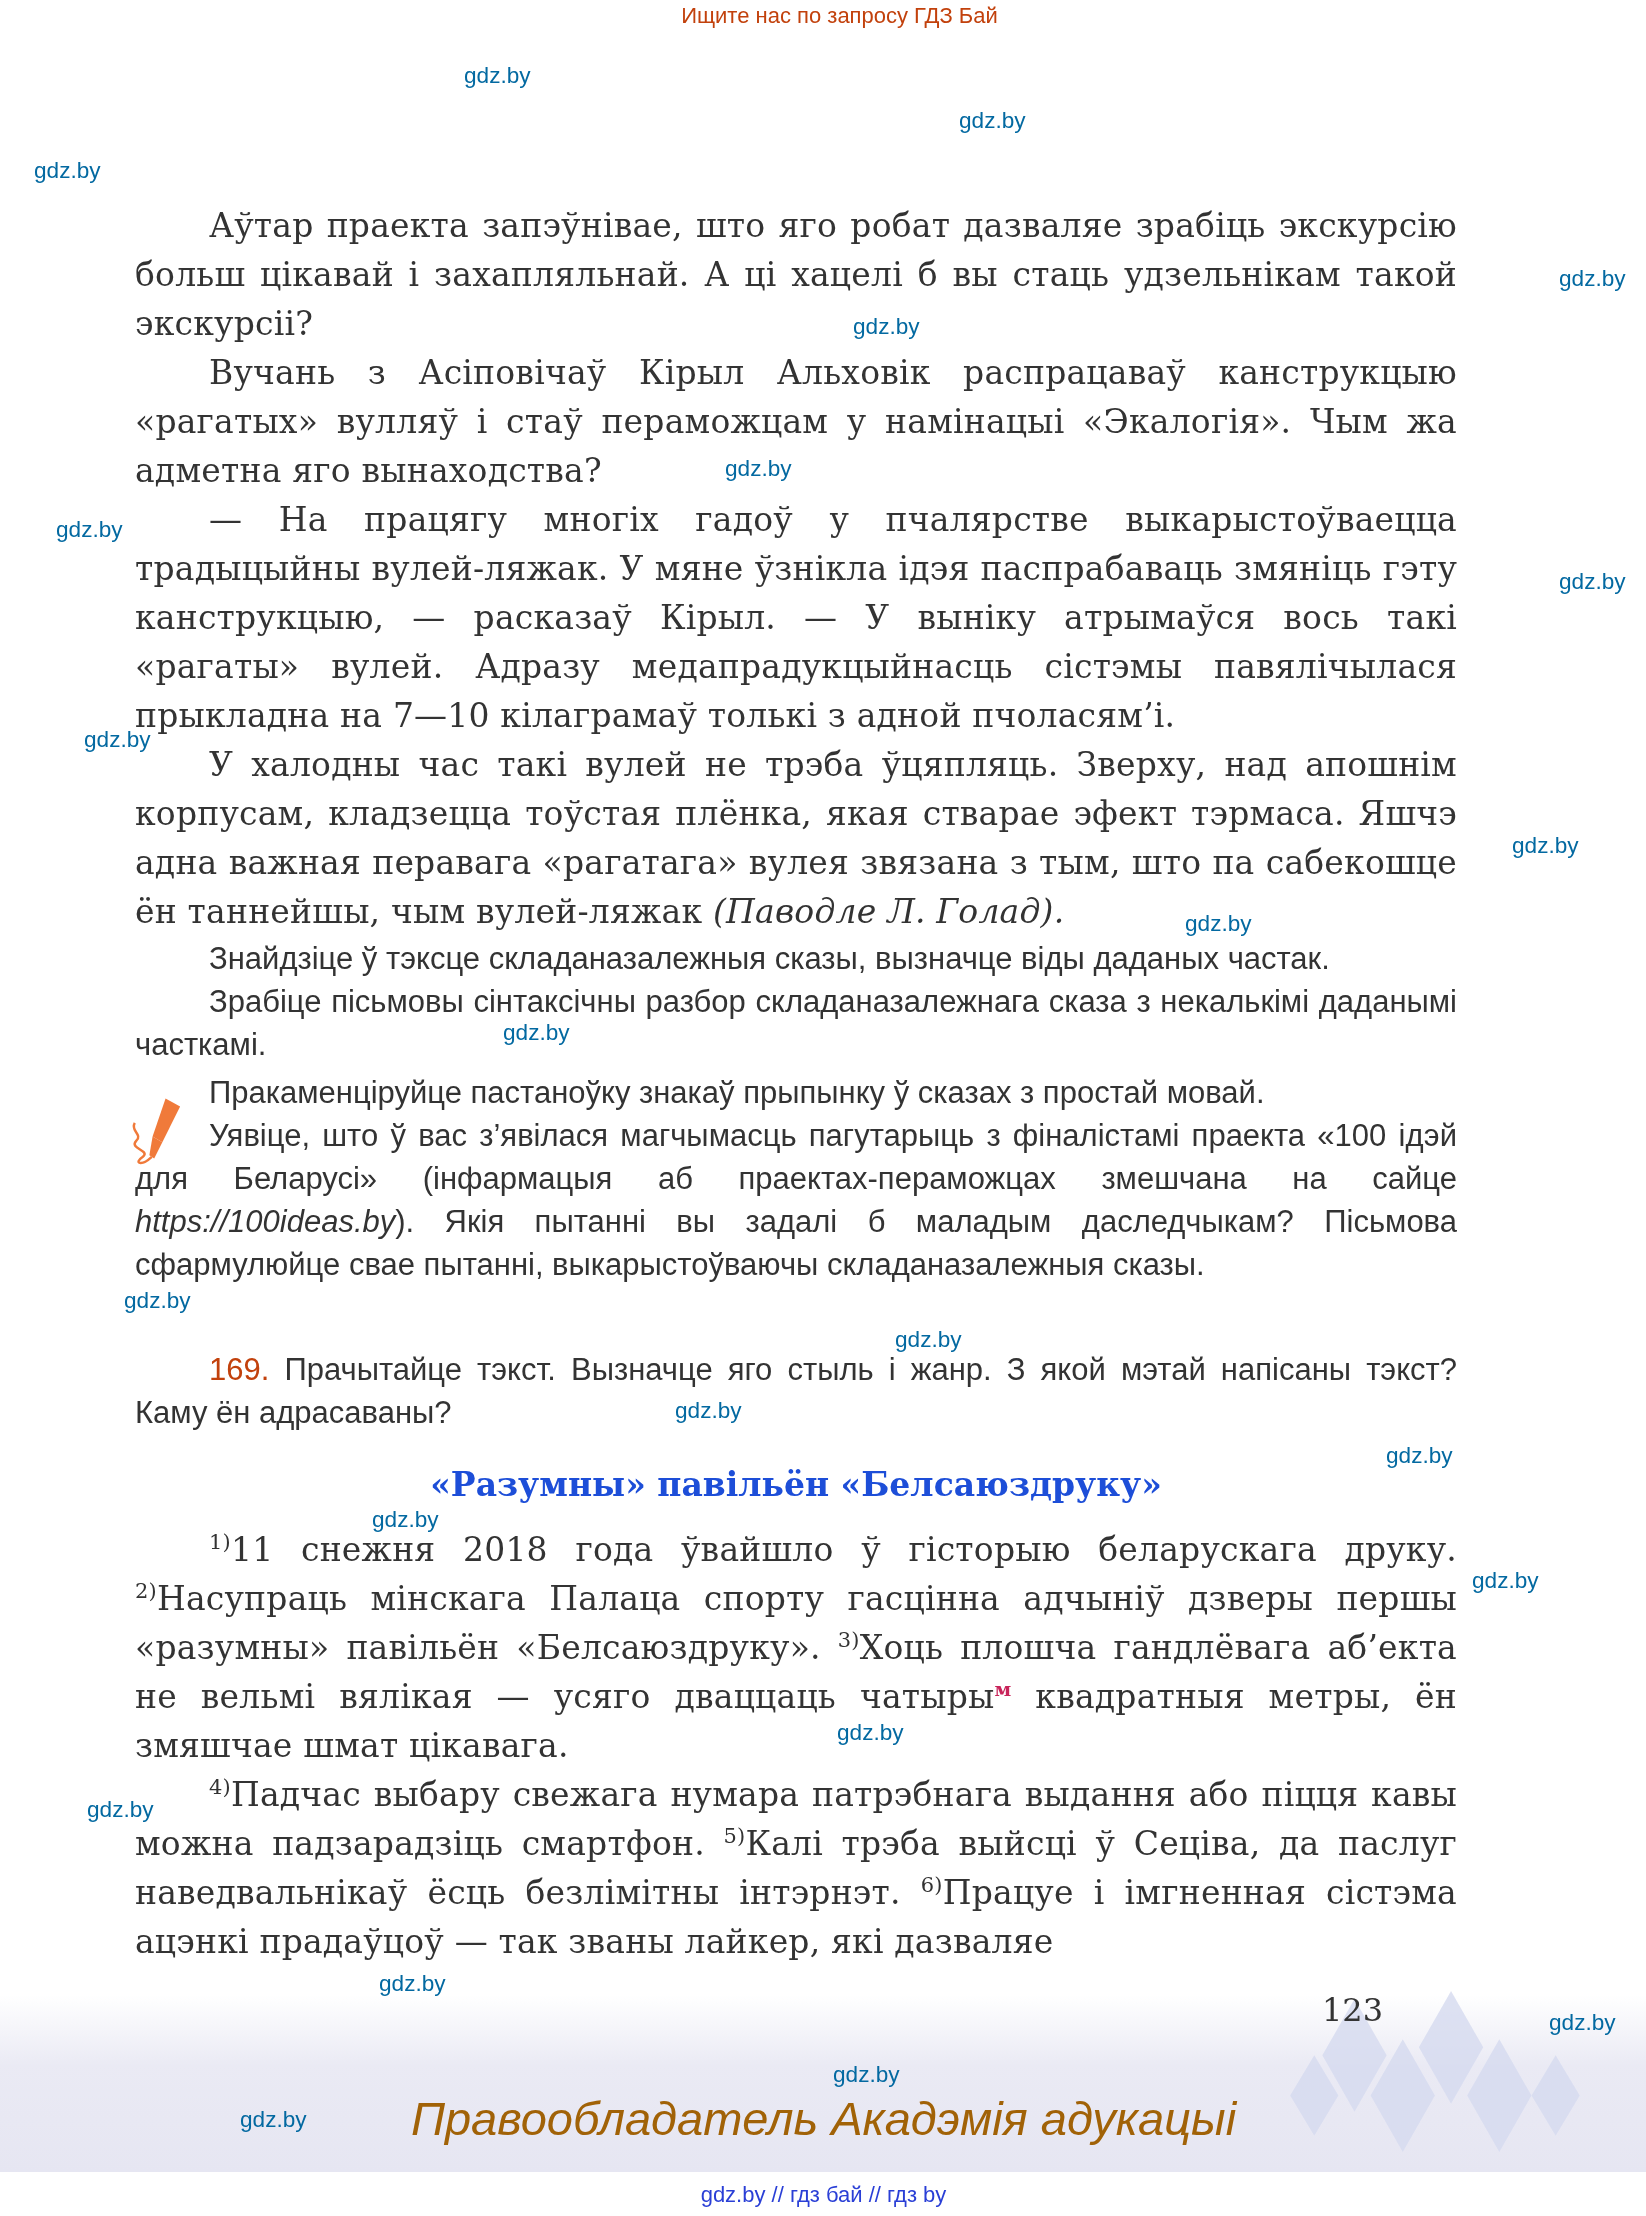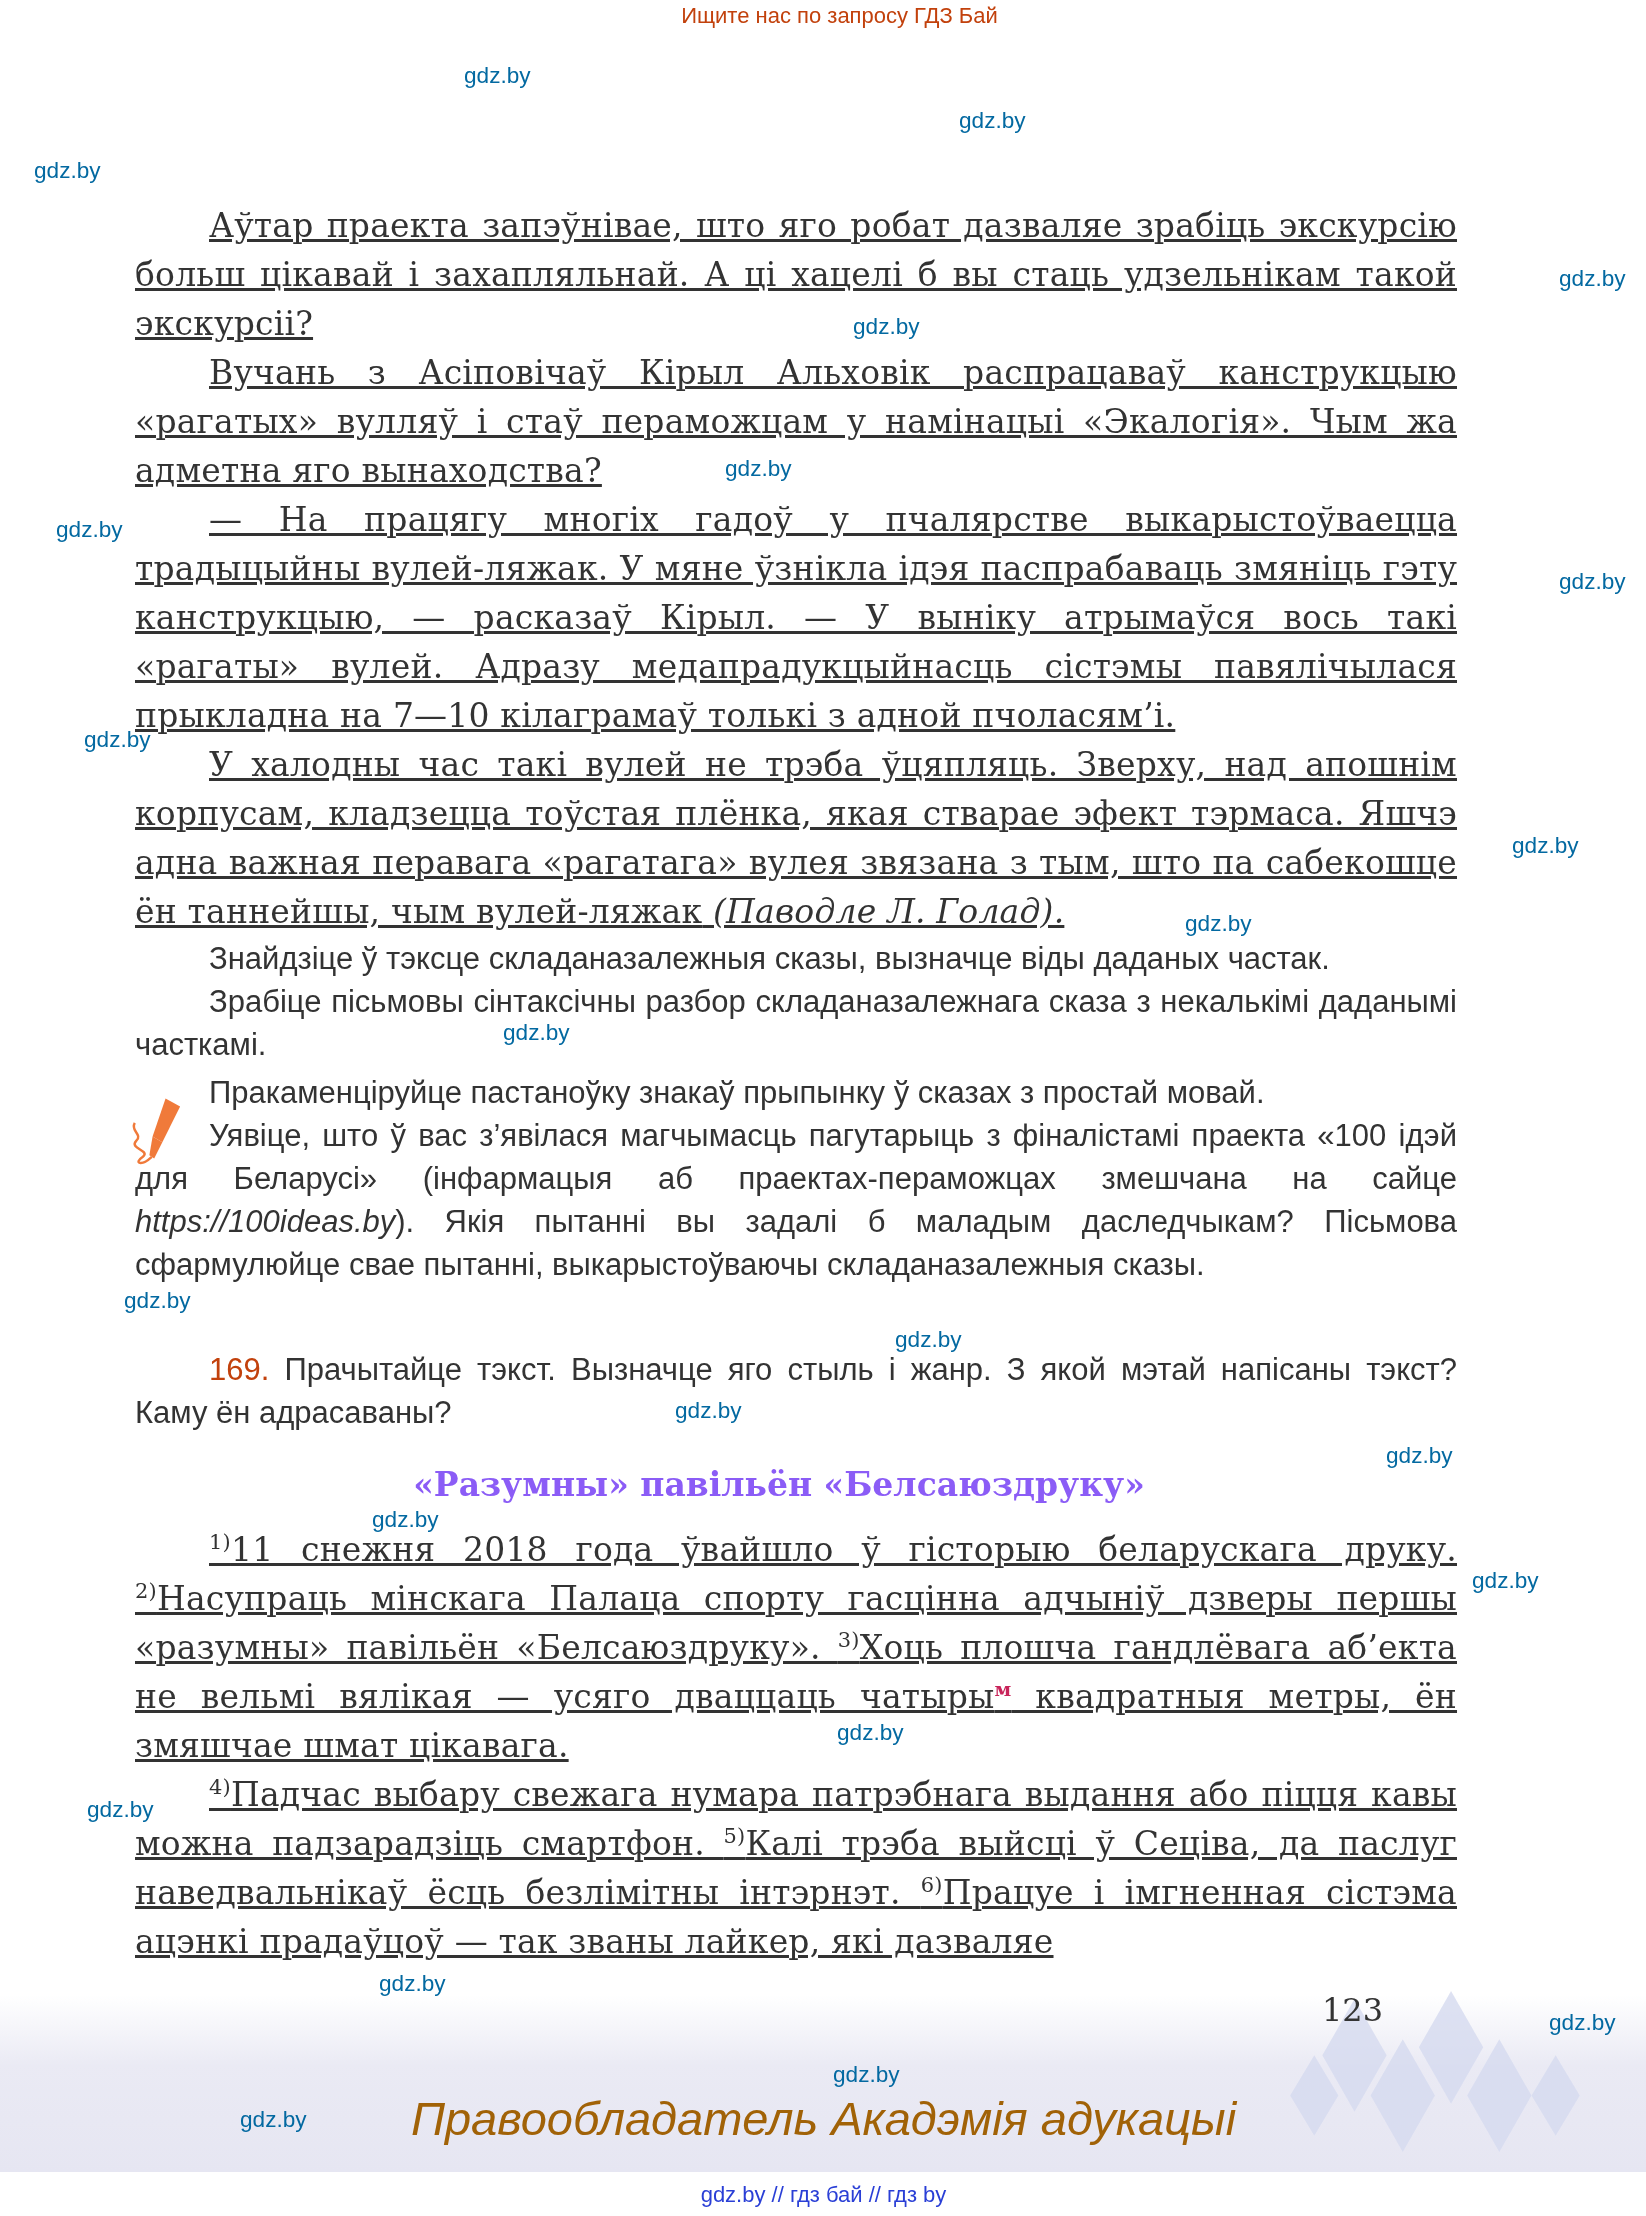--- a/index.html
+++ b/index.html
@@ -14,34 +14,34 @@
   }
   .wm {
     position:absolute; font-family:"Liberation Sans", sans-serif;
     font-size:22.6px; color:#0369a1; white-space:nowrap; z-index:5;
   }
   .serif-block {
     position:absolute; left:135px; width:1322px;
     font-family:"DejaVu Serif", serif; font-size:33px; line-height:49px;
     color:#333; text-align:justify; letter-spacing:0.2px;
   }
-  .serif-block p { margin:0; text-indent:74px;text-decoration:underline; }
+  .serif-block p { margin:0; text-indent:74px; }
   .sans-block {
     position:absolute; left:135px; width:1322px;
     font-family:"Liberation Sans", sans-serif; font-size:31px; line-height:43px;
     color:#333; text-align:justify;
   }
   .sans-block p { margin:0; text-indent:74px; }
   .italic { font-style:italic; }
   .sup { font-size:21px; vertical-align:super; line-height:0; }
   .sup-m { font-size:19.3px; vertical-align:super; line-height:0; color:#c8245a; font-weight:bold; }
   .task-num { color:#c2410c; font-weight:normal; }
   .title {
-    position:absolute; left:118px; width:1322px; text-align:center;
-    font-family:"DejaVu Serif", serif; font-weight:bold; font-size:33px; color:#8b5cf6;
+    position:absolute; left:135px; width:1322px; text-align:center;
+    font-family:"DejaVu Serif", serif; font-weight:bold; font-size:33px; color:#1d4ed8;
   }
   .pen-icon { position:absolute; left:125px; top:1092px; width:73px; height:81px; }
   .footer-band {
     position:absolute; left:0; top:1995px; width:1647px; height:177px;
     background:linear-gradient(#ffffff, #eaeaf4 40%, #e6e6f2);
   }
   .diamonds { position:absolute; left:1290px; top:1991px; width:306px; height:177px; }
   .page-num {
     position:absolute; left:1322px; top:1991px; font-family:"DejaVu Serif", serif;
     font-size:32px; color:#333;

